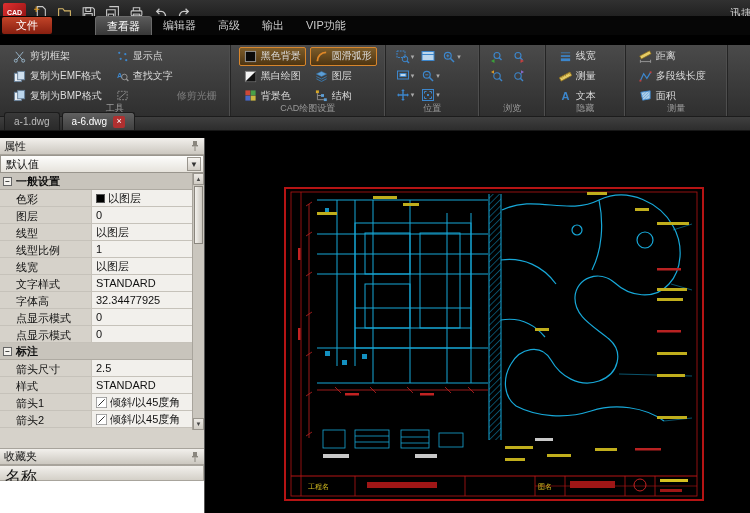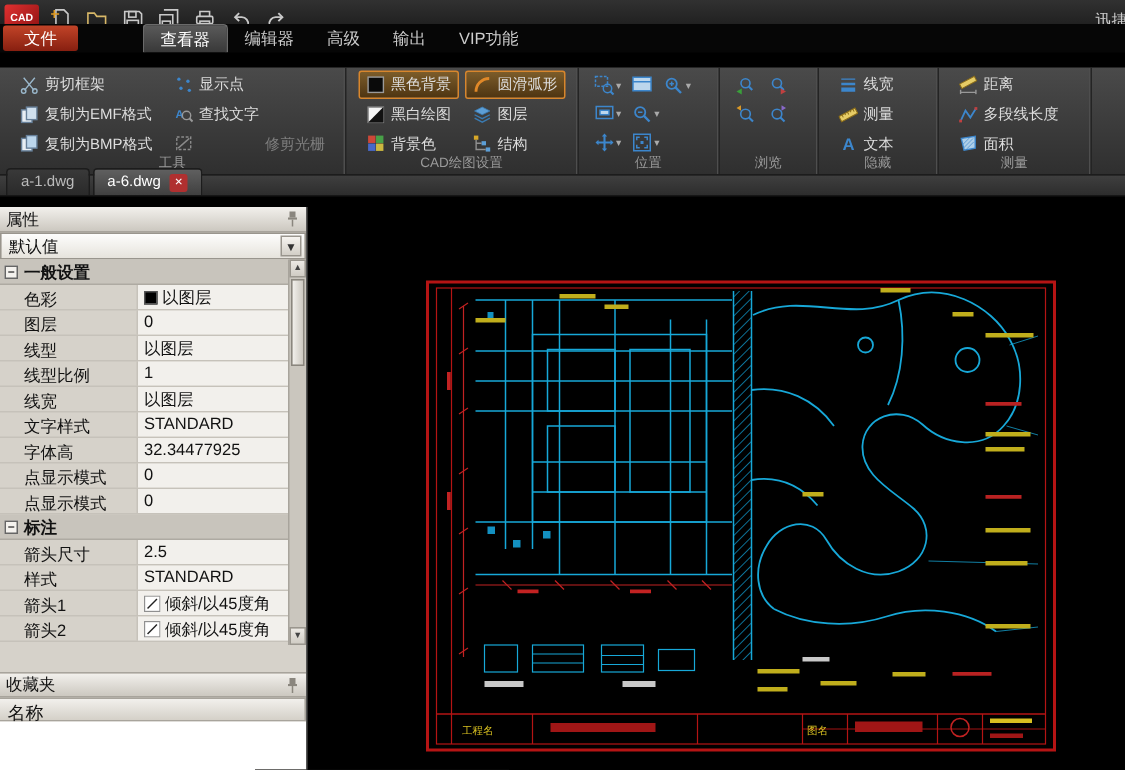--- a/index.html
+++ b/index.html
@@ -61,21 +61,21 @@
 .pminus{width:9px;height:9px;border:1px solid #666;background:#f4f2ee;font-size:8px;line-height:7px;text-align:center;color:#333;flex:none;}
 .prow{height:17px;display:flex;border-bottom:1px solid #c6c2ba;}
 .pname{width:92px;padding:2px 3px 0 16px;border-right:1px solid #c6c2ba;white-space:nowrap;overflow:hidden;}
 .pval{flex:1;padding:0 3px 0 4px;background:#f2f0ec;display:flex;align-items:center;gap:3px;white-space:nowrap;overflow:hidden;}
 .swatch{width:9px;height:9px;background:#000;border:1px solid #555;flex:none;}
 .pval .ic{width:11px;height:11px;flex:none;}
 .vscroll{position:absolute;top:35px;right:0;width:12px;height:257px;background:#cac6be;border-left:1px solid #a8a49c;}
 .varrow{position:absolute;left:0;width:11px;height:12px;background:linear-gradient(#ece9e4,#d0ccc4);border:1px solid #9a968e;font-size:6px;text-align:center;line-height:11px;color:#444;}
 .vthumb{position:absolute;top:13px;left:1px;width:9px;height:58px;background:linear-gradient(90deg,#f2f0ec,#ccc8c0);border:1px solid #8a867e;}
 .favcols{position:absolute;top:327px;left:0;width:100%;height:16px;display:flex;}
-.favcol{height:16px;background:linear-gradient(#f2f0ec,#d4d0c8);border:1px solid #a8a49c;border-left:none;padding:1px 5px;font-size:12px;}
+.favcol{height:16px;background:linear-gradient(#f2f0ec,#d4d0c8);border:1px solid #a8a49c;border-left:none;padding:1px 5px;font-size:16px;}
 .favcol:first-child{border-left:none;width:100px;}
 .favcol:last-child{flex:1;}
 .favlist{position:absolute;top:343px;left:0;width:100%;height:32px;background:#fff;}
 
 
 .canvas{position:absolute;left:205px;top:138px;width:545px;height:375px;background:#000;}
 </style>
 </head>
 <body>
 

